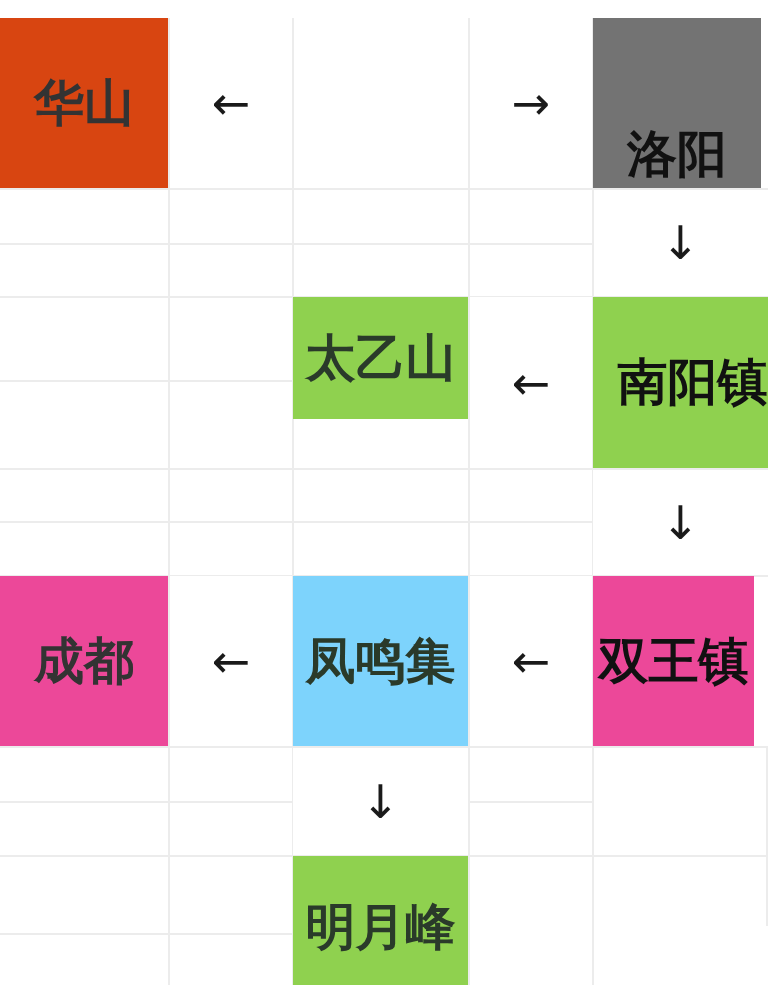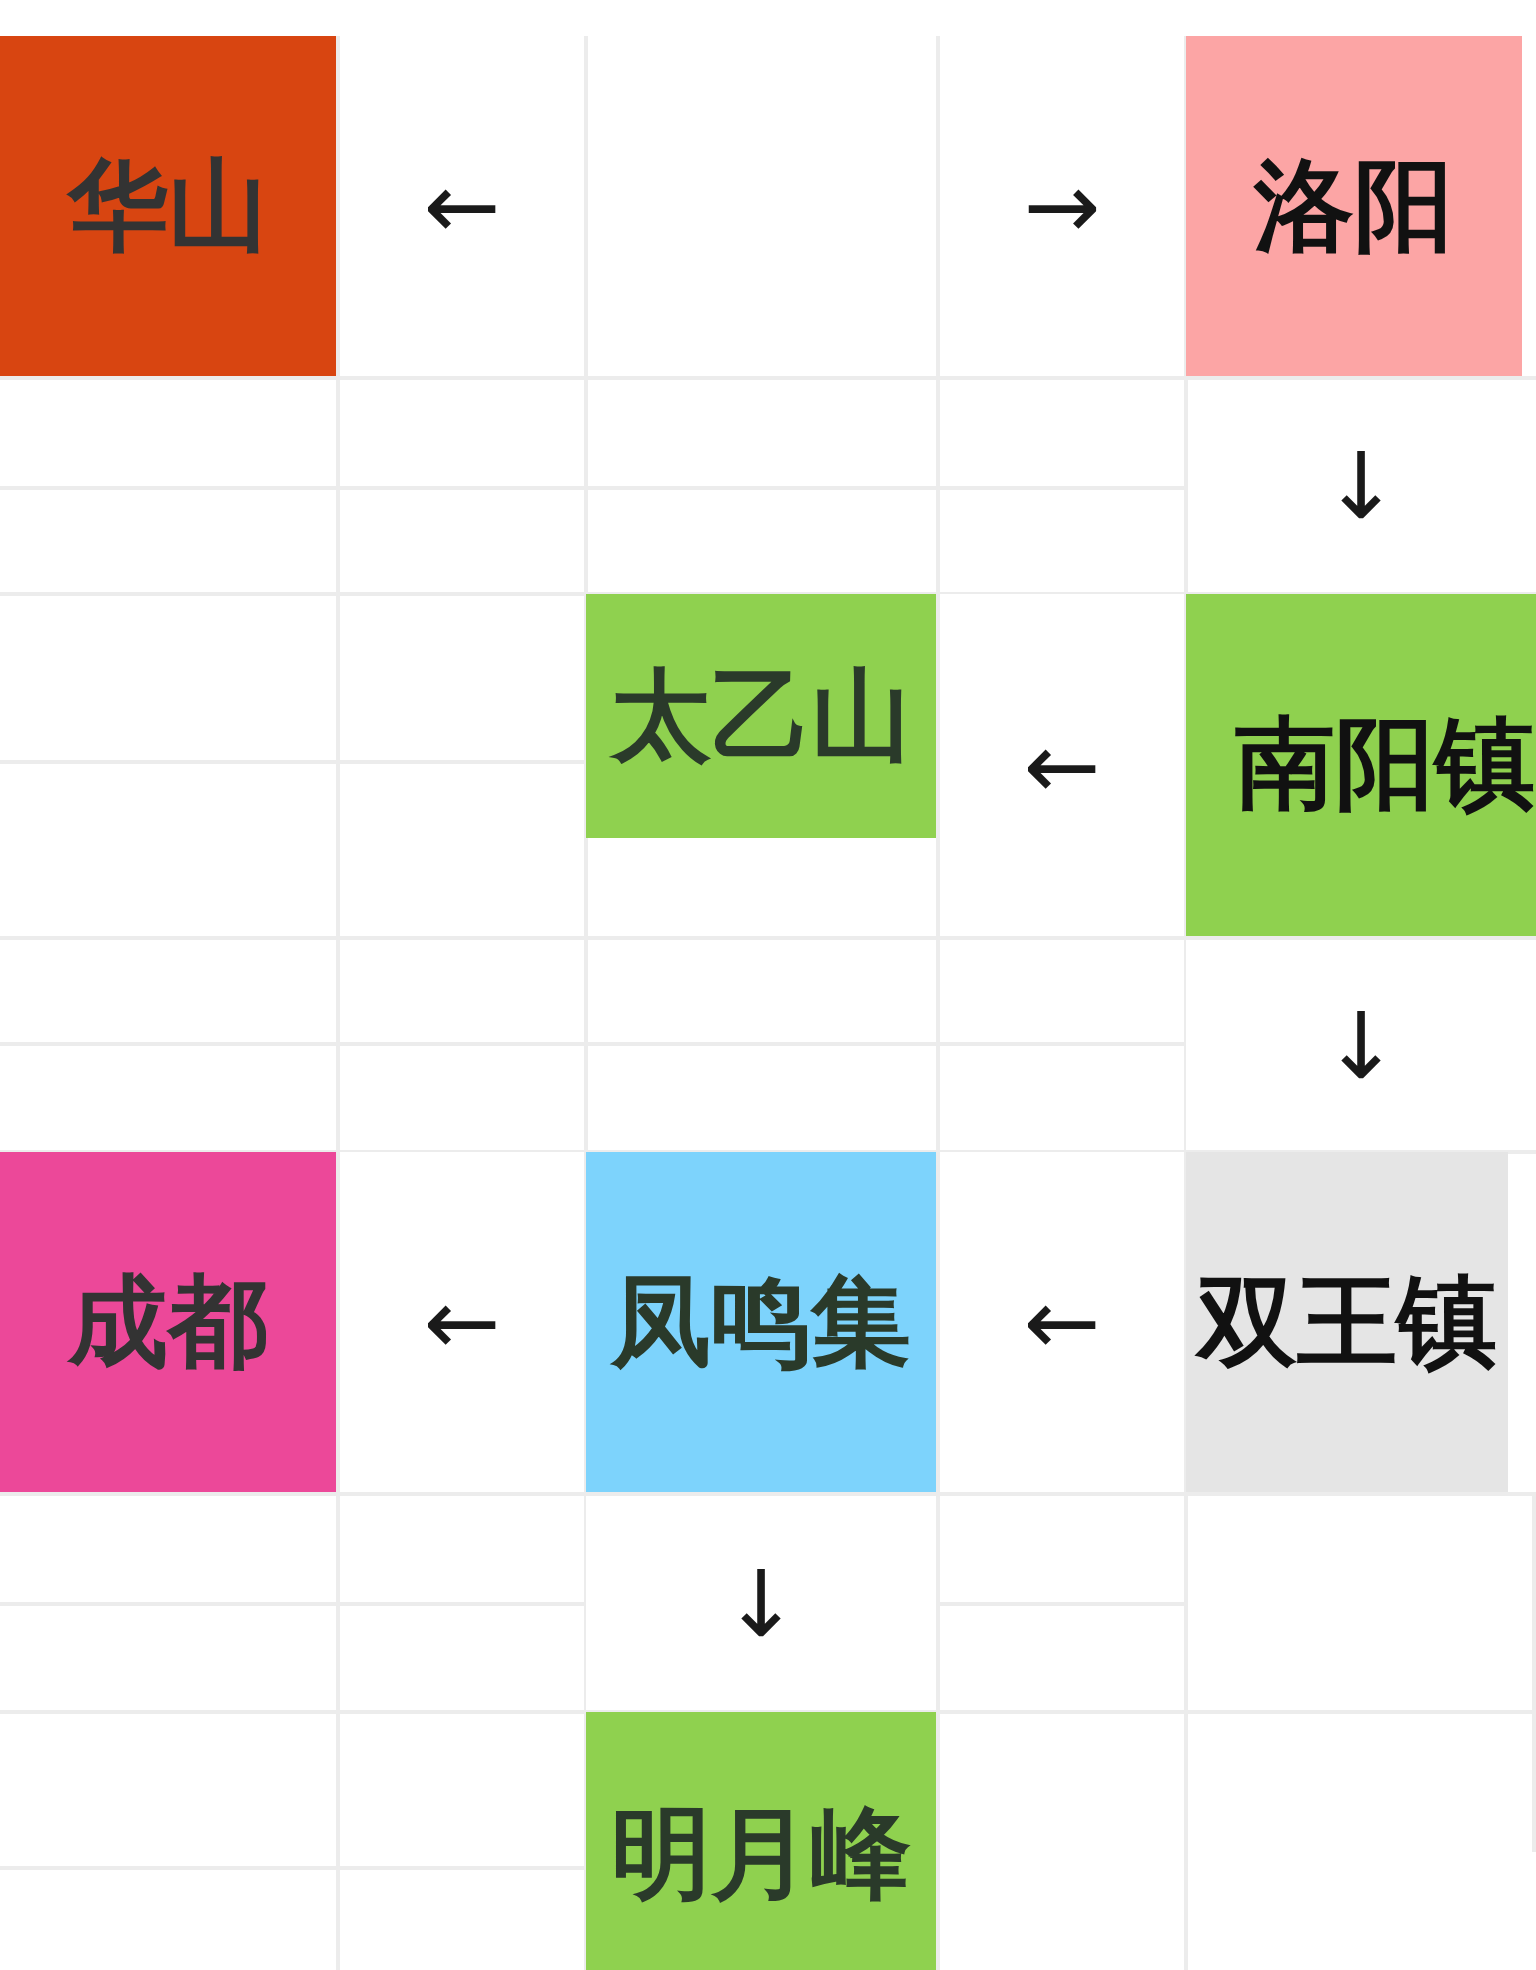--- a/index.html
+++ b/index.html
@@ -32,21 +32,21 @@
   <div class="vline" style="left:292px;top:0;height:985px;"></div>
   <div class="vline" style="left:468px;top:0;height:985px;"></div>
   <div class="vline" style="left:592px;top:0;height:985px;"></div>
   <div class="vline" style="left:766px;top:728px;height:180px;"></div>
 
   <div class="cell" style="left:0;top:0;width:168px;height:170px;background:#d84511;">
     <span class="label" style="color:#333333;">华山</span>
   </div>
   <div class="arrow" style="left:170px;top:0;width:122px;height:170px;">←</div>
   <div class="arrow" style="left:470px;top:0;width:122px;height:170px;">→</div>
-  <div class="cell" style="left:593px;top:0;width:168px;height:170px;background:#fca5a5;">
+  <div class="cell" style="left:593px;top:0;width:168px;height:170px;background:#737373;align-items:flex-end;">
     <span class="label" style="color:#111111;">洛阳</span>
   </div>
 
   <div class="arrow" style="left:593px;top:172px;width:175px;height:106px;">↓</div>
 
   <div class="cell" style="left:293px;top:279px;width:175px;height:122px;background:#8fd14f;">
     <span class="label" style="color:#2a3a2a;">太乙山</span>
   </div>
   <div class="arrow" style="left:470px;top:279px;width:122px;height:171px;background:#ffffff;">←</div>
   <div class="cell" style="left:593px;top:279px;width:199px;height:171px;background:#8fd14f;">
@@ -56,21 +56,21 @@
   <div class="arrow" style="left:593px;top:452px;width:175px;height:105px;background:#ffffff;">↓</div>
 
   <div class="cell" style="left:0;top:558px;width:168px;height:170px;background:#ec4899;">
     <span class="label" style="color:#333333;">成都</span>
   </div>
   <div class="arrow" style="left:170px;top:558px;width:122px;height:170px;background:#ffffff;">←</div>
   <div class="cell" style="left:293px;top:558px;width:175px;height:170px;background:#7dd3fc;">
     <span class="label" style="color:#2a3a2a;">凤鸣集</span>
   </div>
   <div class="arrow" style="left:470px;top:558px;width:122px;height:170px;background:#ffffff;">←</div>
-  <div class="cell" style="left:593px;top:558px;width:161px;height:170px;background:#e5e5e5;">
+  <div class="cell" style="left:593px;top:558px;width:161px;height:170px;background:#ec4899;">
     <span class="label" style="color:#111111;">双王镇</span>
   </div>
 
   <div class="arrow" style="left:293px;top:730px;width:175px;height:107px;background:#ffffff;">↓</div>
 
   <div class="cell" style="left:293px;top:838px;width:175px;height:143px;background:#8fd14f;">
     <span class="label" style="color:#2a3a2a;">明月峰</span>
   </div>
 
 </div>

